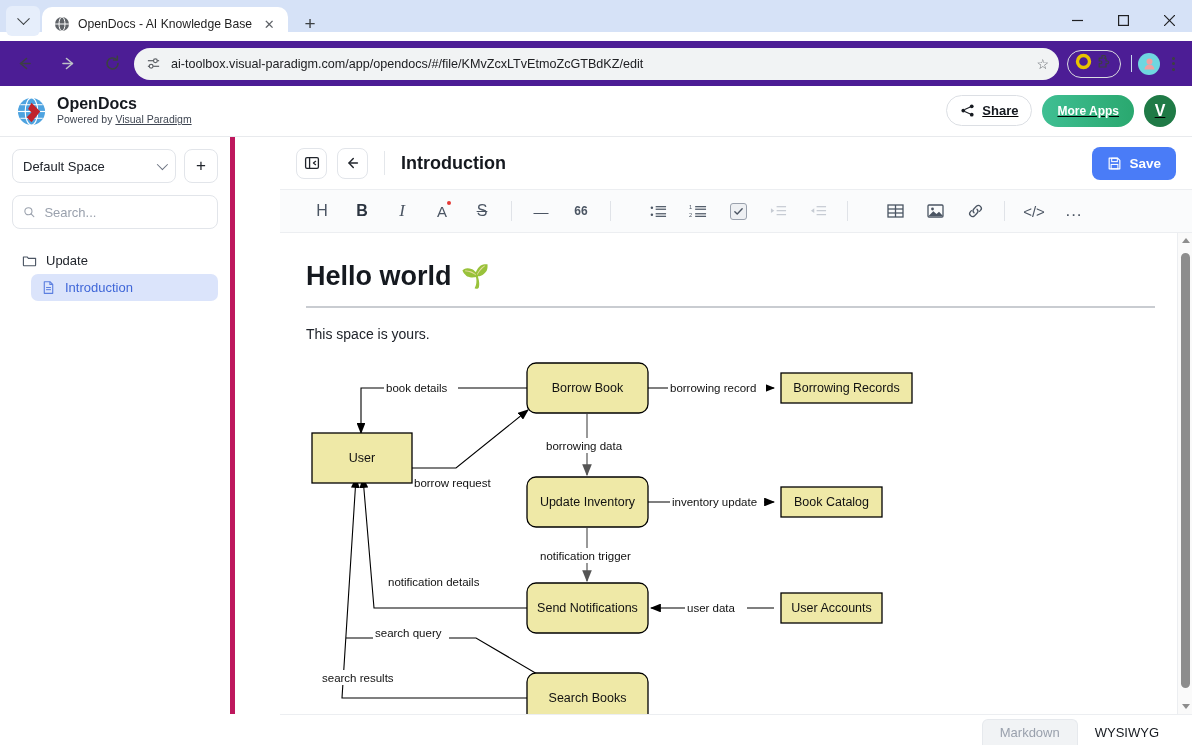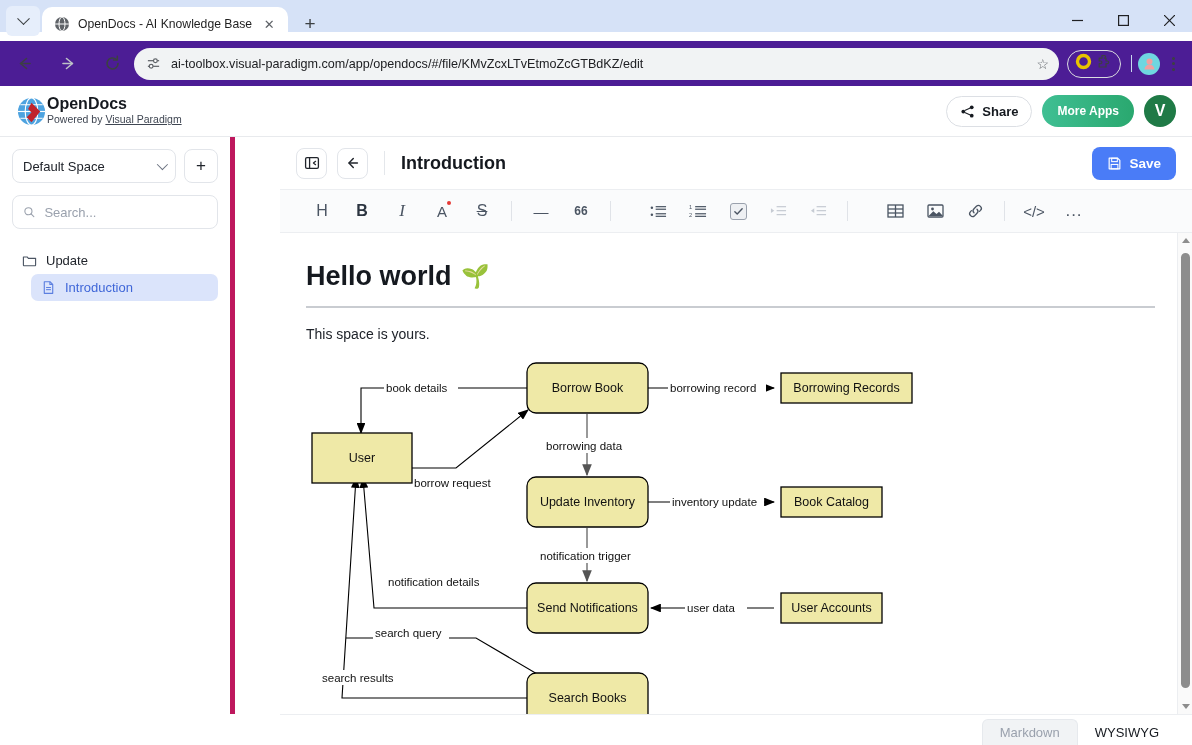--- a/index.html
+++ b/index.html
@@ -59,25 +59,25 @@
   .kebab { width: 26px; height: 28px; display: flex; flex-direction: column; align-items: center;
            justify-content: center; gap: 2.5px; margin-right: 6px; }
   .kebab i { width: 3px; height: 3px; border-radius: 50%; background: #3c4043; display: block; }
 
   
   .app-header {
     position: absolute; left: 0; top: 86px; width: 1192px; height: 51px;
     background: #ffffff; border-bottom: 1px solid #e8eaed;
     display: flex; align-items: center; padding: 0 16px;
   }
-  .brand { display: flex; align-items: center; }
+  .brand { display: flex; align-items: center; gap: 10px; }
   .brand-text .b1 { font-size: 16px; font-weight: bold; color: #15191f; line-height: 1.05; }
   .brand-text .b2 { font-size: 10.5px; color: #3f4652; line-height: 1.35; }
   .brand-text .b2 a { color: #3f4652; text-decoration: underline; }
-  .hdr-right { margin-left: auto; display: flex; align-items: center; gap: 10px; }
+  .hdr-right { margin-left: auto; display: flex; align-items: flex-start; gap: 10px; text-decoration: underline; }
   .share-btn { display: flex; align-items: center; gap: 7px; height: 31px; padding: 0 13px;
                border: 1px solid #dcdfe4; border-radius: 16px; background: #fff;
                font-size: 13px; font-weight: bold; color: #15191f; }
   .moreapps-btn { height: 32px; padding: 0 15px; border-radius: 16px; font-size: 12px;
                   font-weight: bold; color: #fff; display: flex; align-items: center;
                   background: linear-gradient(90deg,#3fbf93 0%, #2aa86f 100%); }
   .user-av { width: 32px; height: 32px; border-radius: 50%; background: #1f7a46; color: #fff;
              display: flex; align-items: center; justify-content: center;
              font-size: 16px; font-weight: bold; }
 

